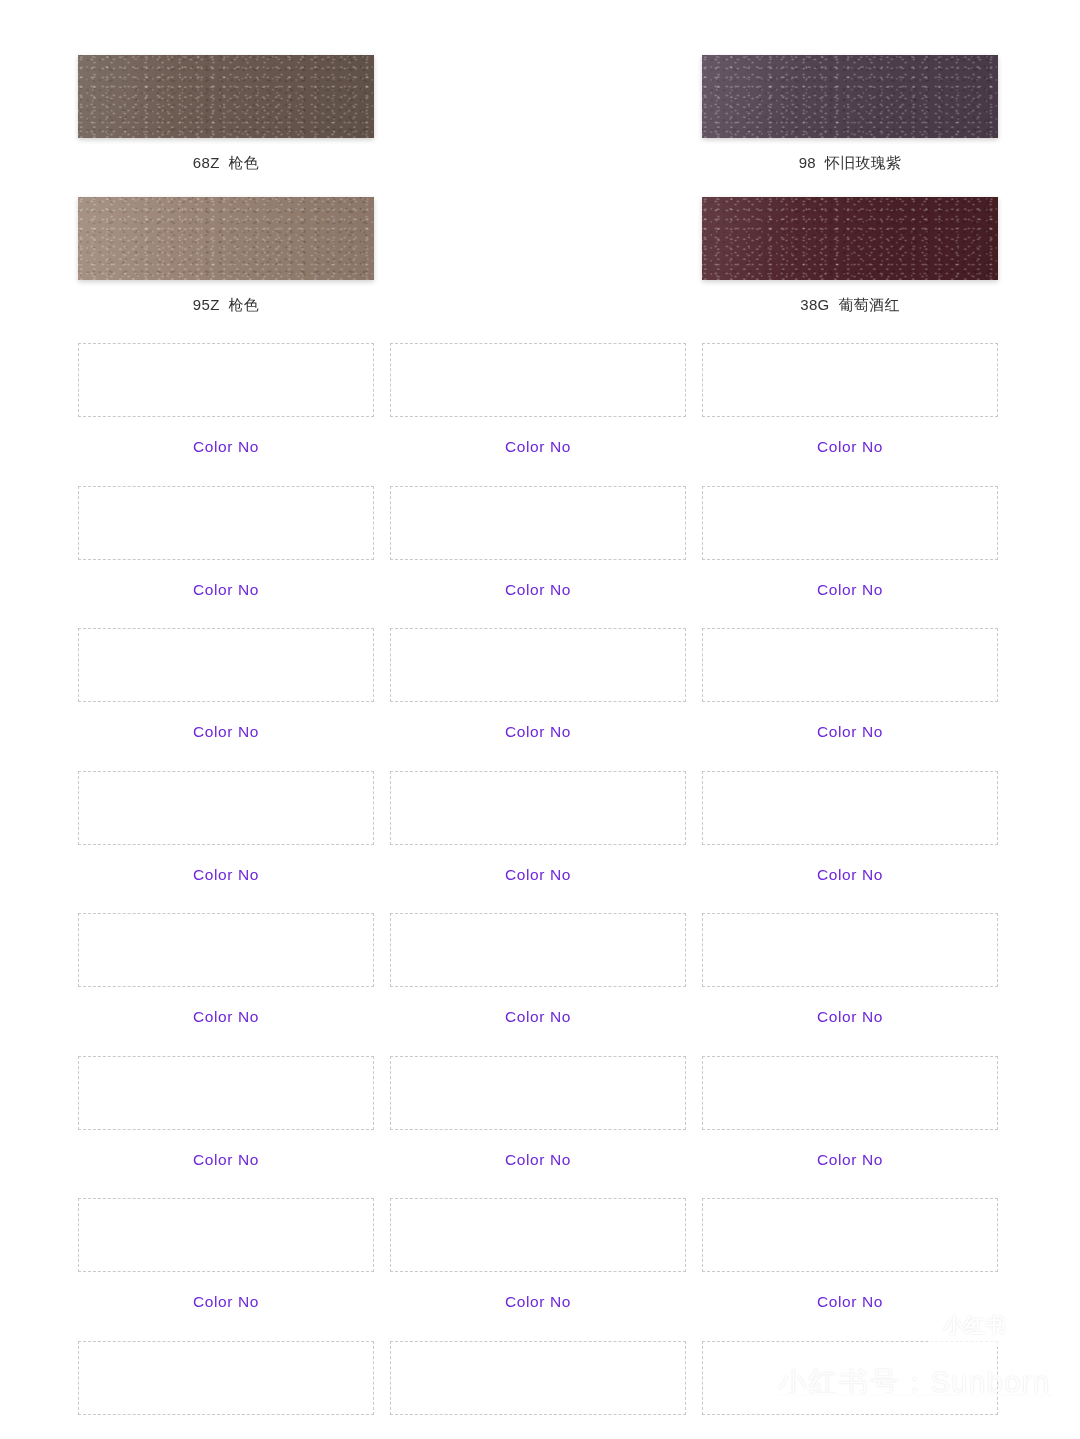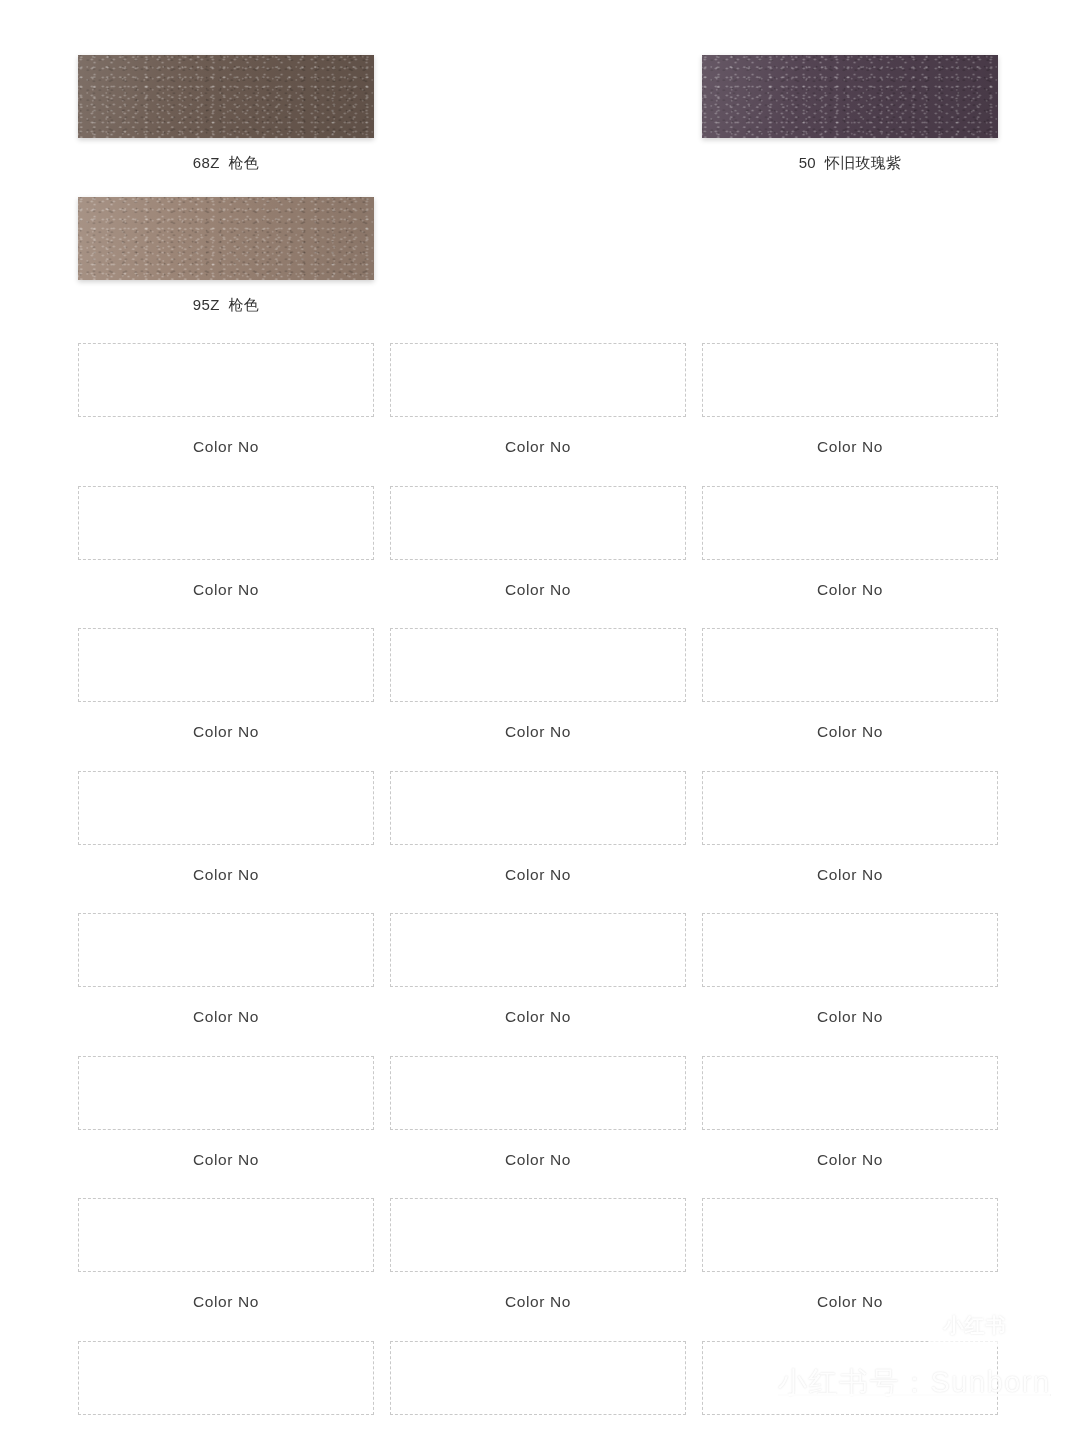--- a/index.html
+++ b/index.html
@@ -95,21 +95,21 @@
     margin-top: 17px;
     font-size: 15px;
     color: #323232;
     letter-spacing: 0.3px;
     white-space: pre;
     line-height: 1;
   }
   .placeholder-label {
     margin-top: 22px;
     font-size: 15.5px;
-    color: #404040;
+    color: #6d28d9;
     letter-spacing: 0.6px;
     white-space: pre;
     line-height: 1;
   }
 
   .row-gap-filled { height: 27px; }
   .row-gap-empty  { height: 31px; }
 
   
   .wm-pill {
@@ -157,31 +157,35 @@
 
   <div class="swatch-grid">
 
     <div class="swatch-row">
       <div class="swatch-cell">
         <div class="chip" style="background-color:#6b5a50;"></div>
         <div class="chip-label">68Z  枪色</div>
       </div>
       <div class="swatch-cell">
         <div class="chip" style="background-color:#50404f;"></div>
-        <div class="chip-label">50  怀旧玫瑰紫</div>
+        <div class="chip-label">98  怀旧玫瑰紫</div>
       </div>
     </div>
 
     <div class="row-gap-filled"></div>
 
     <div class="swatch-row">
       <div class="swatch-cell">
         <div class="chip" style="background-color:#9a8374;"></div>
         <div class="chip-label">95Z  枪色</div>
       </div>
+      <div class="swatch-cell">
+        <div class="chip" style="background-color:#4d2128;"></div>
+        <div class="chip-label">38G  葡萄酒红</div>
+      </div>
     </div>
 
     <div class="row-gap-empty"></div>
 
     <div id="empty-rows">
         <div class="swatch-row">
           <div class="swatch-cell">
             <div class="placeholder"></div>
             <div class="placeholder-label">Color No</div>
           </div>

